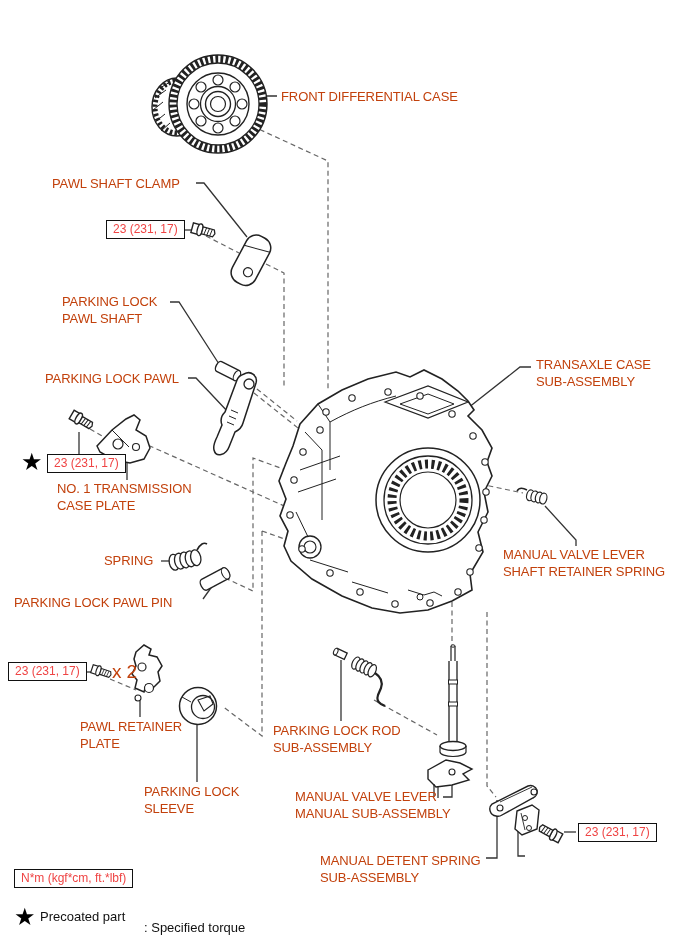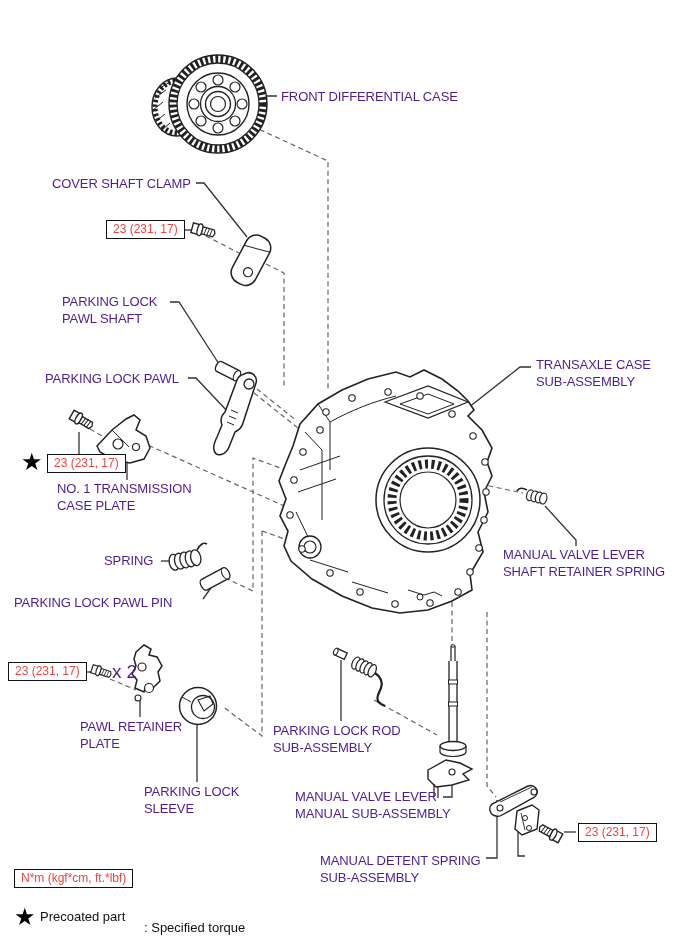--- a/index.html
+++ b/index.html
@@ -1,20 +1,20 @@
 <!DOCTYPE html>
 <html><head>
 <meta charset="utf-8">
 <style>
   html,body{margin:0;padding:0;background:#fff;}
   .page{position:relative;width:690px;height:952px;background:#fff;overflow:hidden;
         font-family:"Liberation Sans",sans-serif;color:#111;}
   .art{position:absolute;left:0;top:0;}
   .lbl{position:absolute;font-size:13px;line-height:16.5px;letter-spacing:-0.1px;
-       white-space:nowrap;color:#4c1d95;}
+       white-space:nowrap;color:#c2410c;}
   .tq{position:absolute;border:1.6px solid #111;background:#fff;padding:1px 6px;
       font-size:12px;line-height:15px;white-space:nowrap;color:#ef4444;}
   .star{position:absolute;font-size:24px;line-height:1;color:#000;}
   .legend-text{position:absolute;font-size:13px;color:#111;white-space:nowrap;}
 </style>
 </head>
 <body>
 
 <div class="page">
 
@@ -248,21 +248,21 @@
       <circle cx="529" cy="828" r="2.5" stroke-width="1"></circle>
     </g>
     <use href="#bolt" transform="translate(556,836) rotate(208)"></use>
   </svg>
 
   <div class="lbl" style="left:281px;top:89px">
     <span>FRONT DIFFERENTIAL CASE</span>
   </div>
 
   <div class="lbl" style="left:52px;top:176px">
-    <span>COVER SHAFT CLAMP</span>
+    <span>PAWL SHAFT CLAMP</span>
   </div>
 
   <div class="lbl" style="left:62px;top:294px">
     <span>PARKING LOCK</span><br>
     <span>PAWL SHAFT</span>
   </div>
 
   <div class="lbl" style="left:45px;top:371px">
     <span>PARKING LOCK PAWL</span>
   </div>

